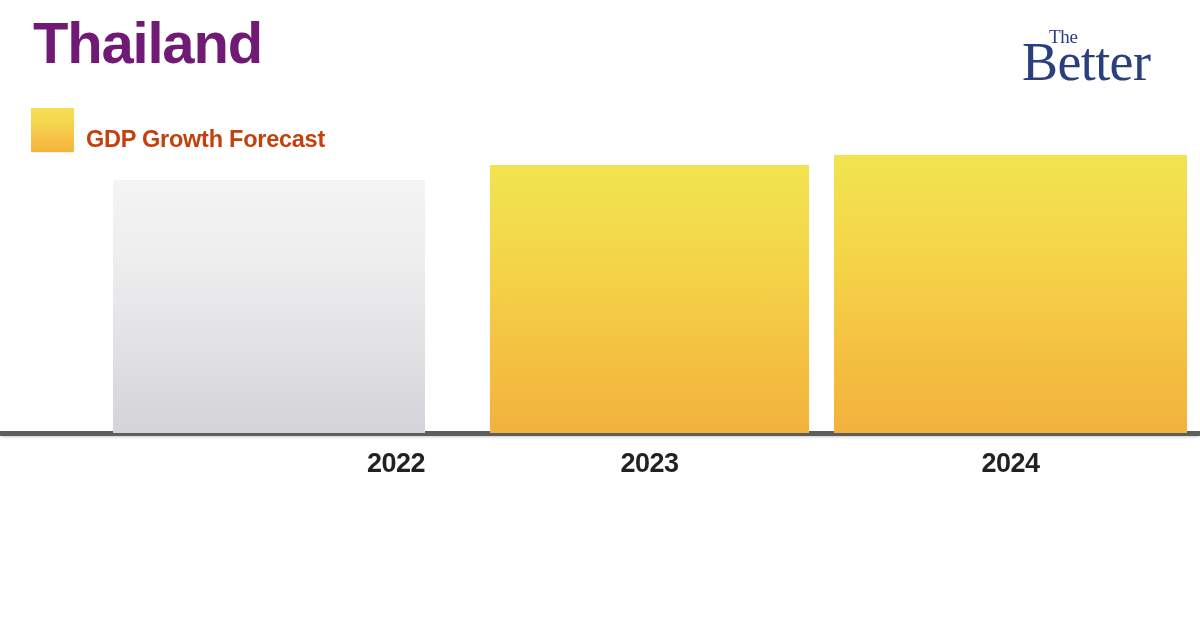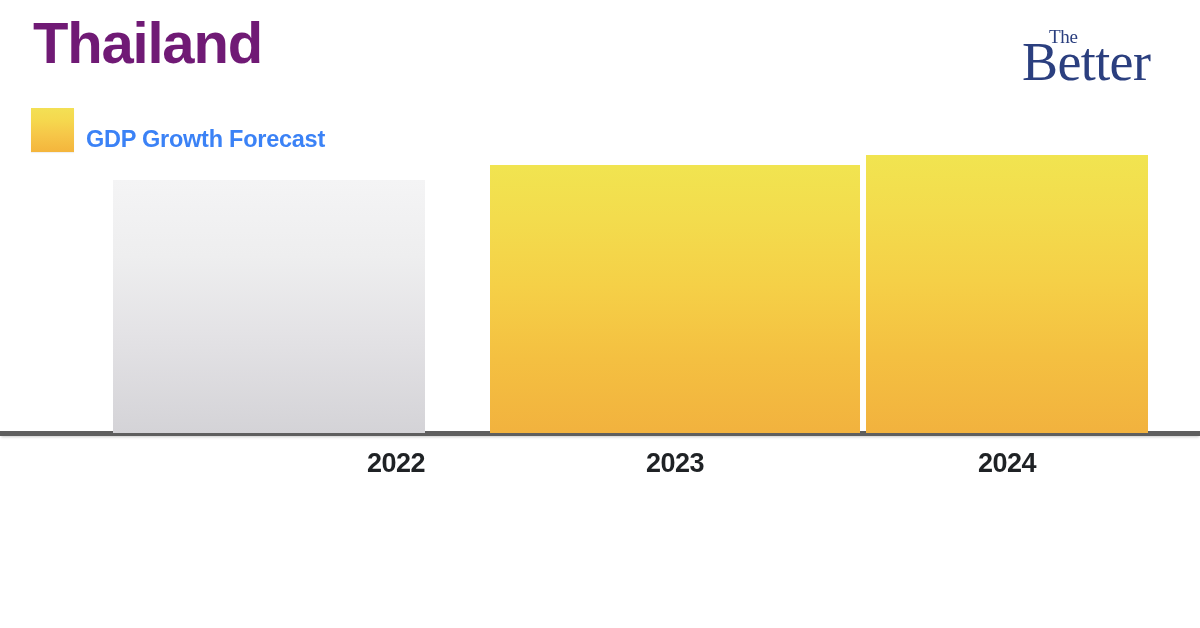--- a/index.html
+++ b/index.html
@@ -42,21 +42,21 @@
   }
   #legend-swatch {
     width: 43px;
     height: 44px;
     background: linear-gradient(180deg, #f3e055 0%, #f5d84e 28%, #f6c648 62%, #f4b53c 100%);
     box-shadow: 0 1px 1px rgba(0,0,0,0.06);
   }
   #legend-label {
     font-size: 23.5px;
     font-weight: 700;
-    color: #3b82f6;
+    color: #c2410c;
     letter-spacing: -0.25px;
     white-space: nowrap;
     margin-top: 20px;
   }
 
   
   #brand-logo {
     position: absolute;
     right: 28px;
     top: 10px;
@@ -178,26 +178,26 @@
   <div id="chart">
 
     <div id="axis-baseline"></div>
 
     <div class="bar-group" style="left:113px; width:312px; height:628px;">
       <div class="bar-value" style="bottom:256px;">2.6%</div>
       <div class="bar grey" style="height:253px; bottom:195px;"></div>
       <div class="bar-category" style="bottom:150px;text-align:right;">2022</div>
     </div>
 
-    <div class="bar-group" style="left:490px; width:370px; height:628px;">
+    <div class="bar-group" style="left:490px; width:319px; height:628px;">
       <div class="bar-value" style="bottom:271px;">3.3%</div>
       <div class="bar yellow" style="height:268px; bottom:195px;"></div>
       <div class="bar-category" style="bottom:150px;">2023</div>
     </div>
 
-    <div class="bar-group" style="left:866px; width:282px; height:628px;">
+    <div class="bar-group" style="left:834px; width:353px; height:628px;">
       <div class="bar-value" style="bottom:281px;">3.7%</div>
       <div class="bar yellow" style="height:278px; bottom:195px;"></div>
       <div class="bar-category" style="bottom:150px;">2024</div>
     </div>
 
   </div>
 </div>
 
 </body></html>

